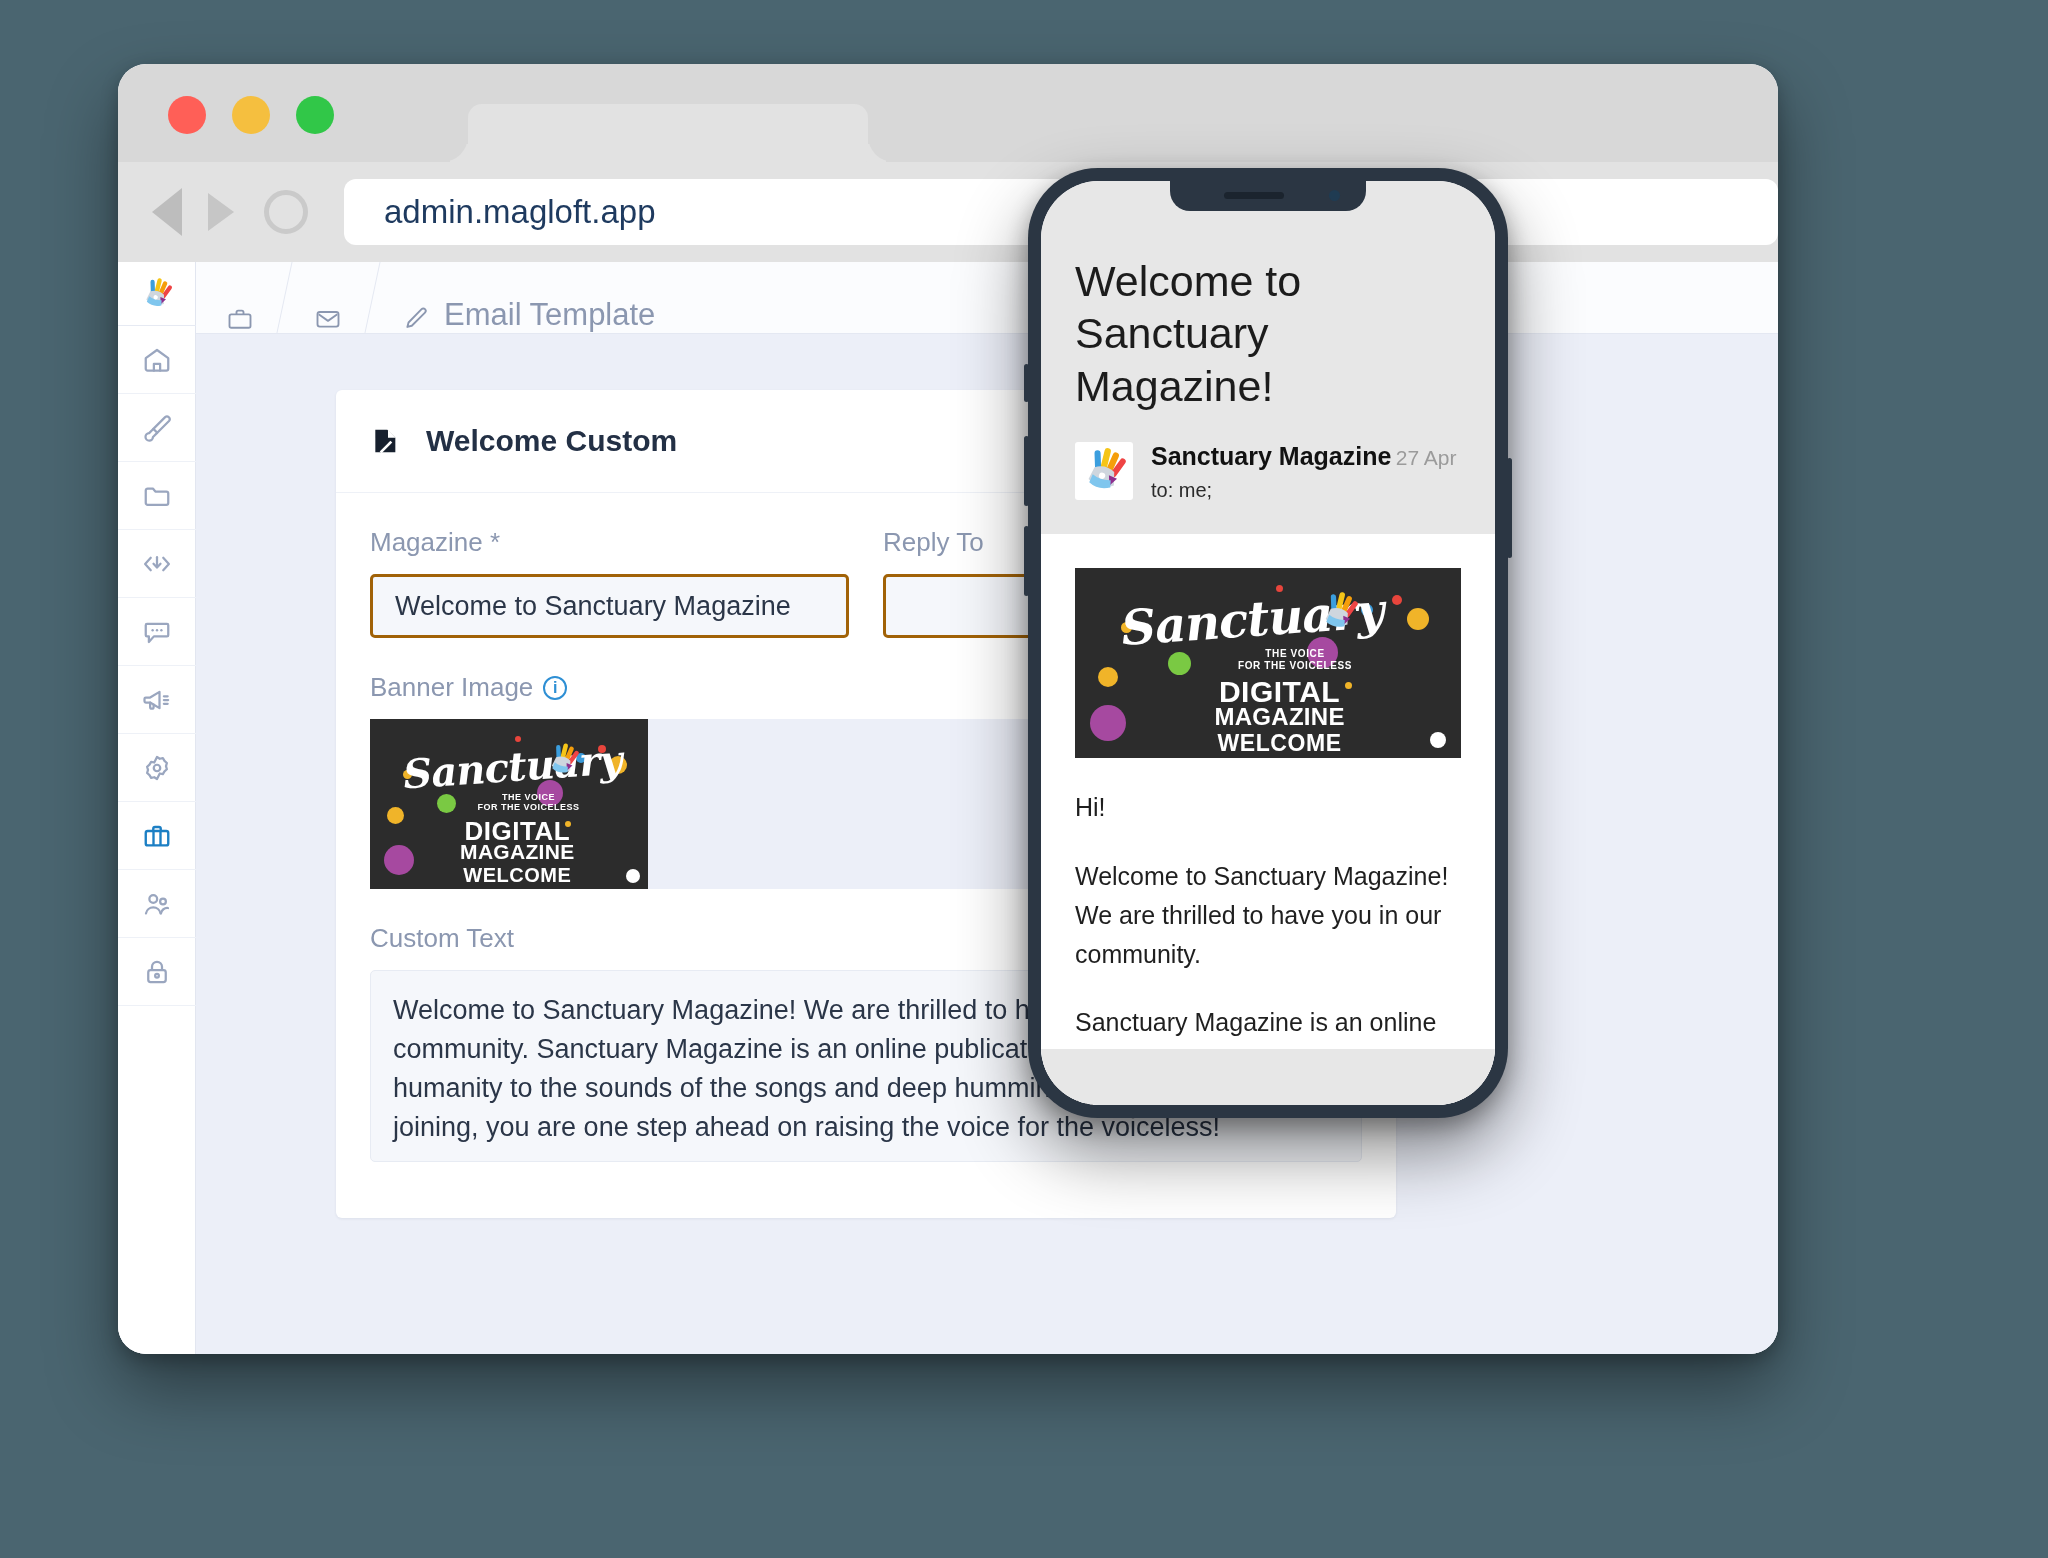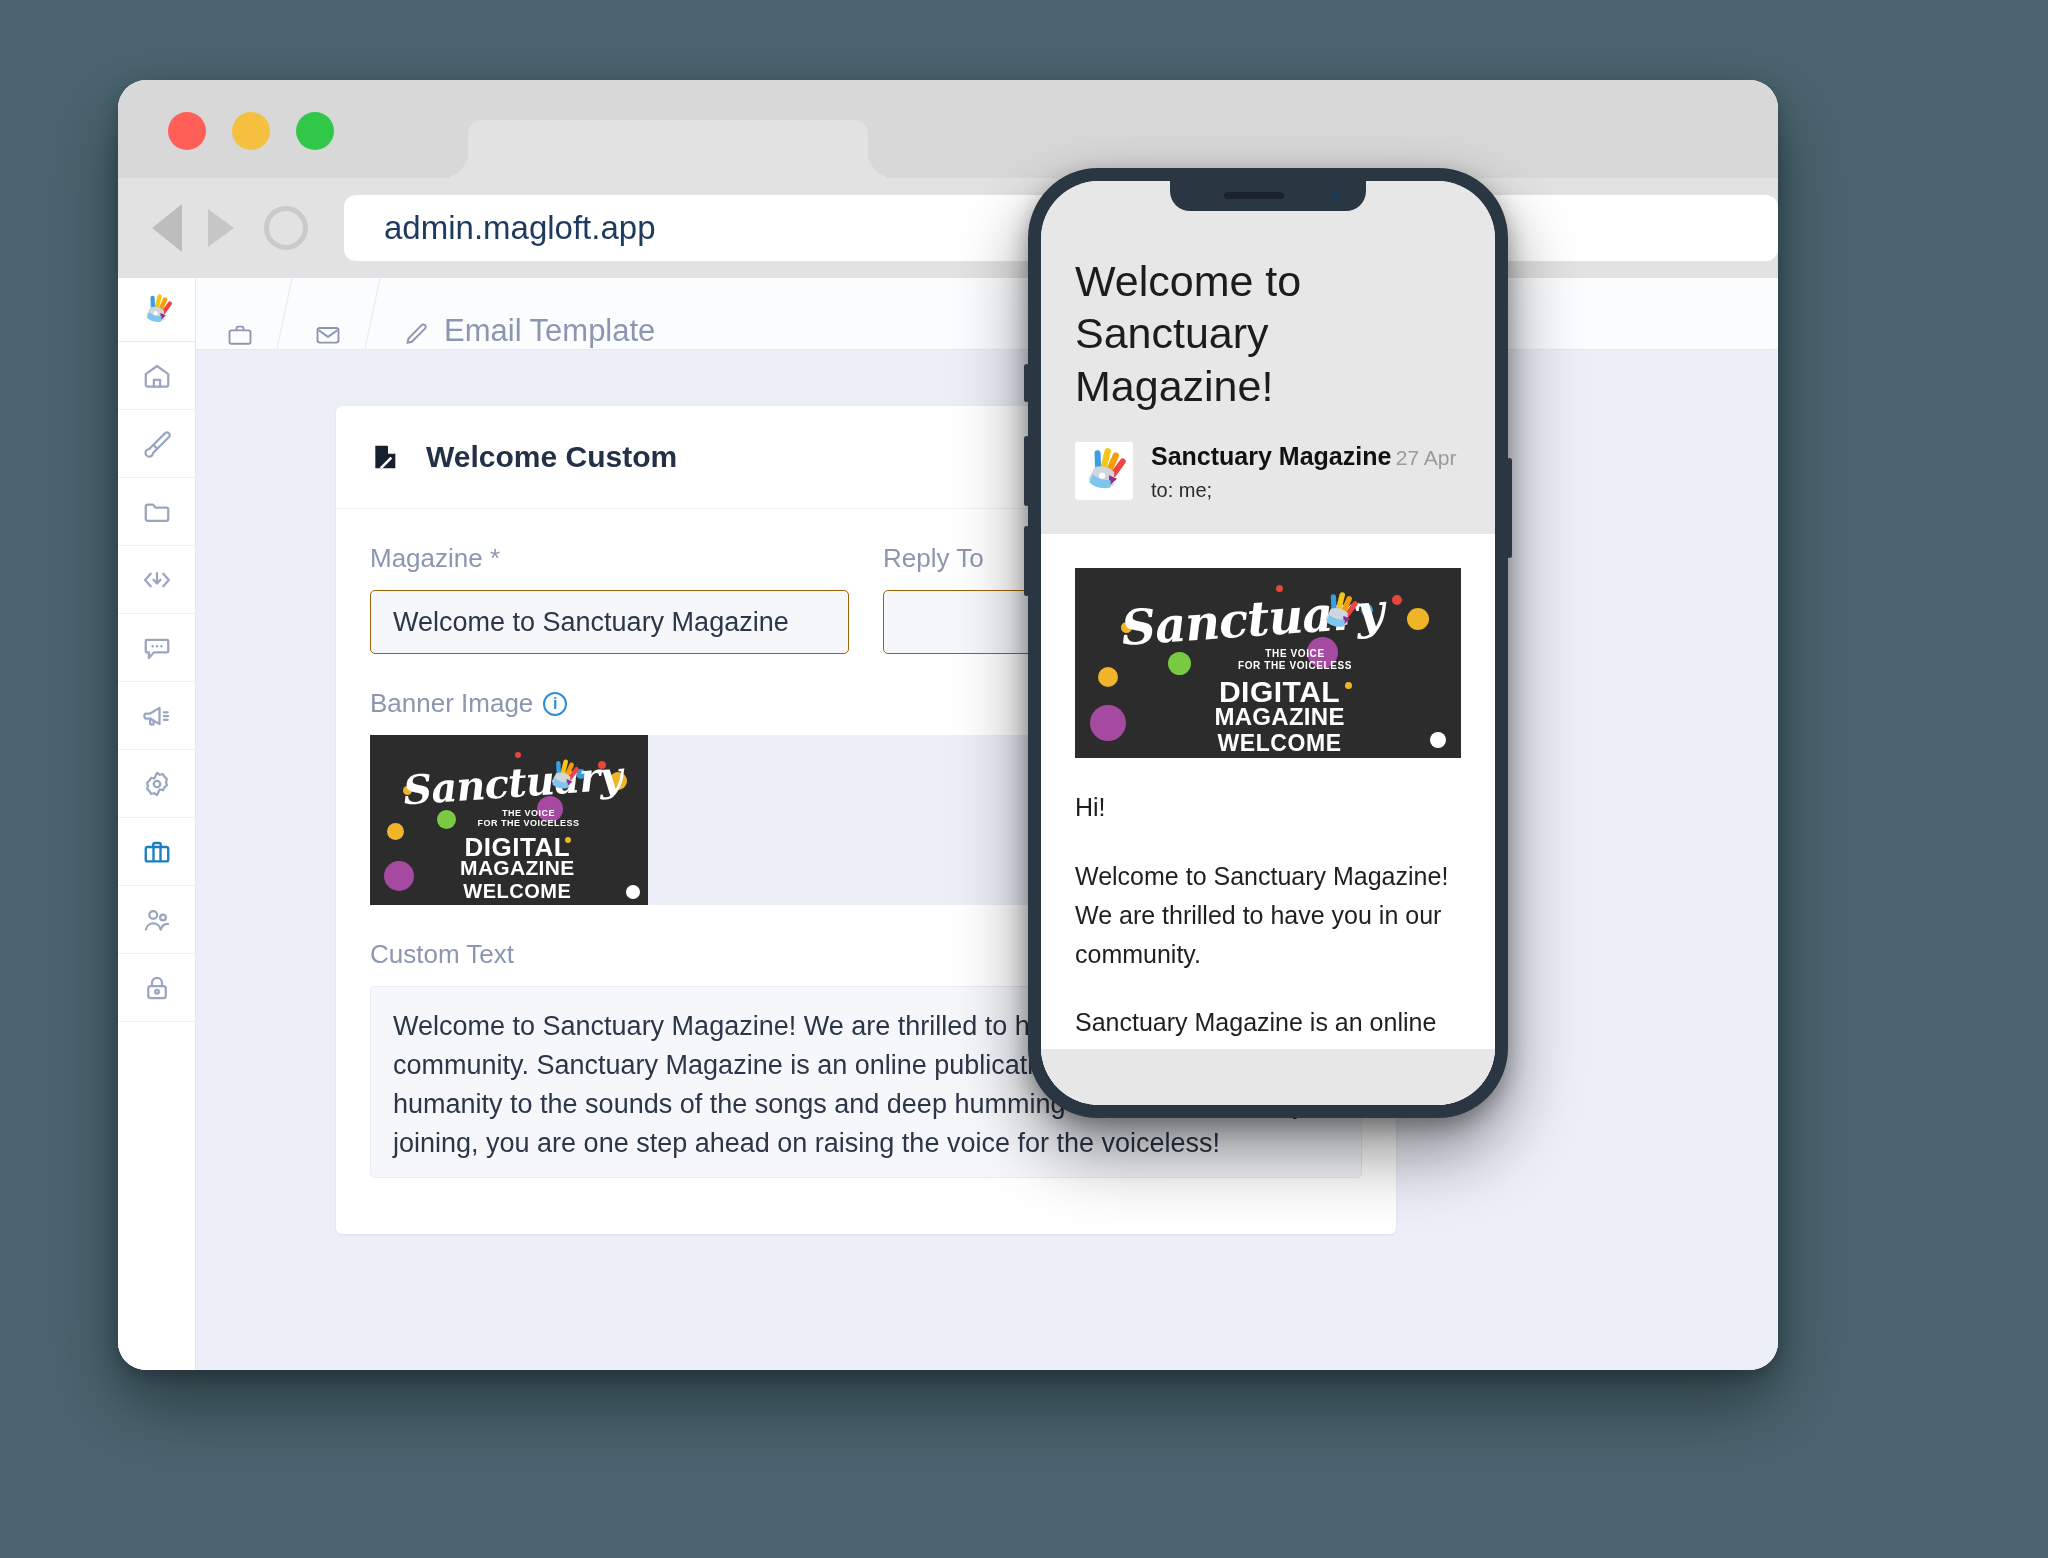--- a/index.html
+++ b/index.html
@@ -6,21 +6,21 @@
   html, body {
     width: 2048px; height: 1558px;
     background: #4a6570;
     font-family: "Liberation Sans", sans-serif;
     overflow: hidden;
   }
   #stage { position: relative; width: 2048px; height: 1558px; }
 
   
   .browser {
-    position: absolute; left: 118px; top: 80px;
+    position: absolute; left: 118px; top: 64px;
     width: 1660px; height: 1290px;
     background: #ffffff;
     border-radius: 28px;
     box-shadow: 0 34px 70px rgba(0,0,0,.42), 0 6px 18px rgba(0,0,0,.24);
     overflow: hidden;
   }
   .chrome-top {
     position: relative;
     height: 98px; background: #d8d8d8;
     border-top-left-radius: 28px; border-top-right-radius: 28px;
@@ -104,21 +104,21 @@
     padding: 34px 34px; border-bottom: 1px solid #eef1f7;
   }
   .card-head .title { font-size: 30px; color: #233045; font-weight: 600; }
   .card-body { padding: 34px 34px 56px 34px; }
 
   .row { display: flex; gap: 34px; }
   .field { flex: 1; margin-bottom: 34px; }
   .flabel { font-size: 26px; color: #8b97b0; margin-bottom: 16px; display: flex; align-items: center; gap: 10px; }
   .inp {
     width: 100%; height: 64px; background: #f5f7fb;
-    border: 1px solid #a16207; border-radius: 5px;
+    border: 3px solid #a16207; border-radius: 5px;
     padding: 0 22px; font-size: 27px; color: #2b3648;
     display: flex; align-items: center;
     font-family: "Liberation Sans", sans-serif;
   }
   .info-i {
     width: 24px; height: 24px; border: 2px solid #2e8fd4; border-radius: 50%;
     color: #2e8fd4; font-size: 16px; line-height: 20px; text-align: center; font-weight: 700;
   }
   .upload-strip {
     display: flex; align-items: center; background: #eceff8;

